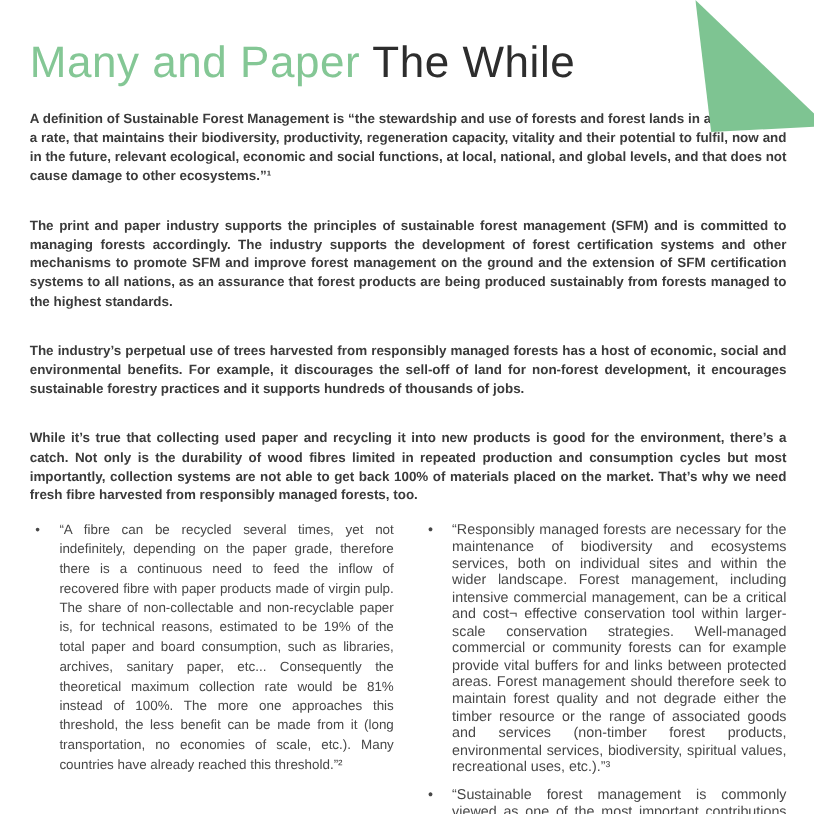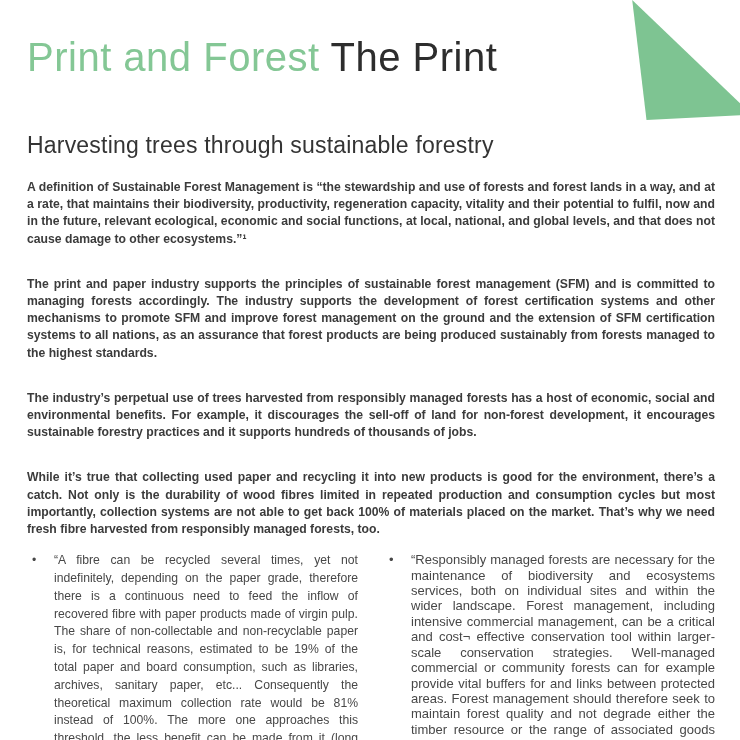--- a/index.html
+++ b/index.html
@@ -78,23 +78,22 @@
   .col-right li { font-size: 13px; line-height: 15.4px; margin-bottom: 10px; }
 </style>
 </head>
 <body>
 
 <div class="page">
 
   <div class="corner-triangle"></div>
 
   <div class="content">
-    <h1 class="doc-title"><span class="accent">Print and Forest</span> <span class="rest">The Print</span></h1>
+    <h1 class="doc-title"><span class="accent">Many and Paper</span> <span class="rest">The While</span></h1>
 
-    <h2 class="section-heading">Harvesting trees through sustainable forestry</h2>
 
     <p class="body-par first">A definition of Sustainable Forest Management is “the stewardship and use of forests and forest lands in a way, and at a rate, that maintains their biodiversity, productivity, regeneration capacity, vitality and their potential to fulfil, now and in the future, relevant ecological, economic and social functions, at local, national, and global levels, and that does not cause damage to other ecosystems.”¹</p>
     <p class="body-par">The print and paper industry supports the principles of sustainable forest management (SFM) and is committed to managing forests accordingly. The industry supports the development of forest certification systems and other mechanisms to promote SFM and improve forest management on the ground and the extension of SFM certification systems to all nations, as an assurance that forest products are being produced sustainably from forests managed to the highest standards.</p>
     <p class="body-par">The industry’s perpetual use of trees harvested from responsibly managed forests has a host of economic, social and environmental benefits. For example, it discourages the sell-off of land for non-forest development, it encourages sustainable forestry practices and it supports hundreds of thousands of jobs.</p>
     <p class="body-par">While it’s true that collecting used paper and recycling it into new products is good for the environment, there’s a catch. Not only is the durability of wood fibres limited in repeated production and consumption cycles but most importantly, collection systems are not able to get back 100% of materials placed on the market. That’s why we need fresh fibre harvested from responsibly managed forests, too.</p>
 
     <div class="columns">
 
       <div class="col col-left">
         <ul>

